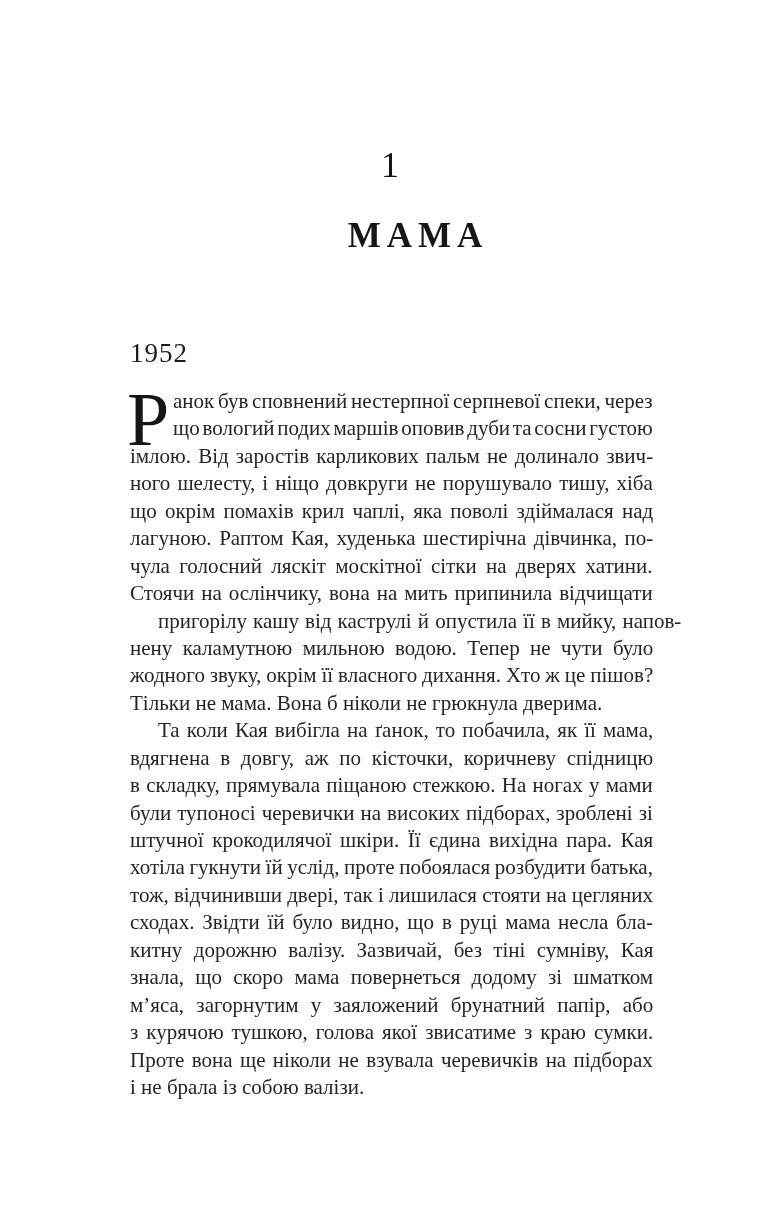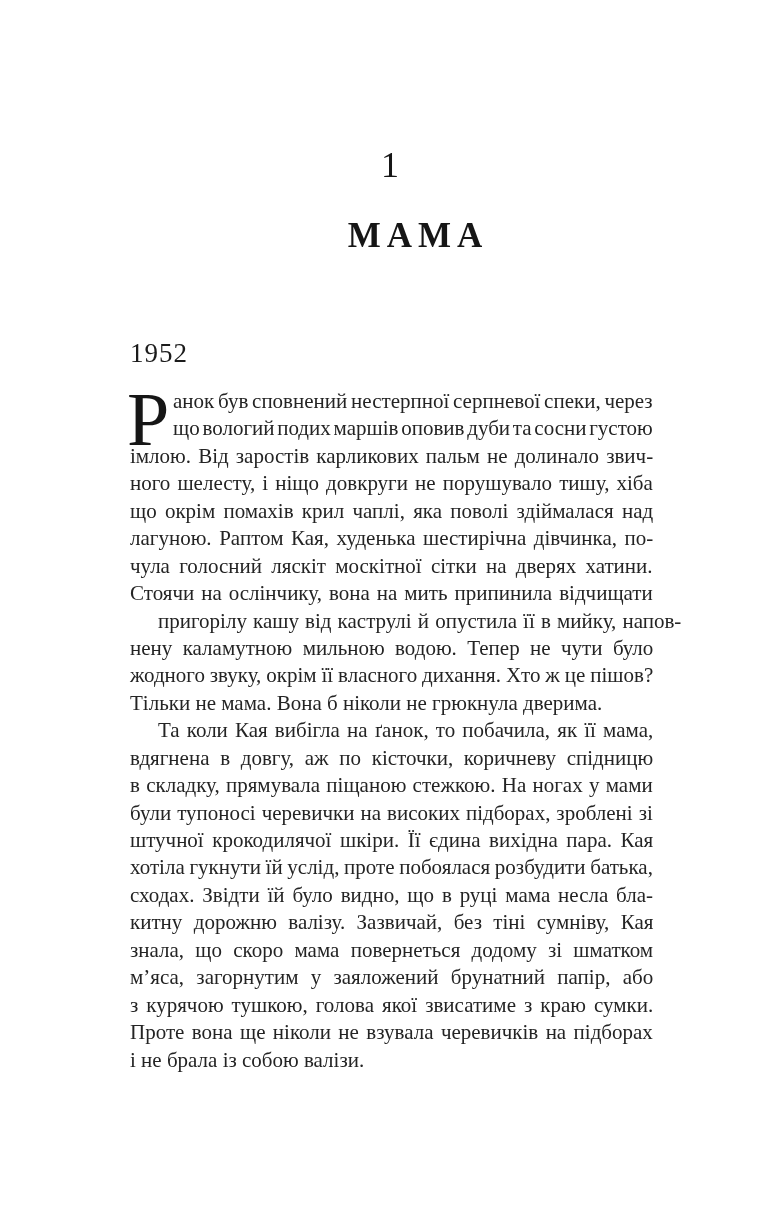--- a/index.html
+++ b/index.html
@@ -109,20 +109,21 @@
         <div class="line"><span style="word-spacing: -0.333333px;">жодного звуку, окрім її власного дихання. Хто ж це пішов?</span></div>
         <div class="line last-line"><span>Тільки не мама. Вона б ніколи не грюкнула дверима.</span></div>
       </div>
       <div class="paragraph">
         <div class="line first-indent"><span style="word-spacing: 1.9px;">Та коли Кая вибігла на ґанок, то побачила, як її мама,</span></div>
         <div class="line"><span style="word-spacing: 5.42857px;">вдягнена в довгу, аж по кісточки, коричневу спідницю</span></div>
         <div class="line"><span style="word-spacing: 1px;">в складку, прямувала піщаною стежкою. На ногах у мами</span></div>
         <div class="line"><span style="word-spacing: 0.714286px;">були тупоносі черевички на високих підборах, зроблені зі</span></div>
         <div class="line"><span style="word-spacing: 3.28571px;">штучної крокодилячої шкіри. Її єдина вихідна пара. Кая</span></div>
         <div class="line"><span style="word-spacing: -0.571429px;">хотіла гукнути їй услід, проте побоялася розбудити батька,</span></div>
+        <div class="line"><span style="word-spacing: 0px;">тож, відчинивши двері, так і лишилася стояти на цегляних</span></div>
         <div class="line"><span style="word-spacing: 2.6px;">сходах. Звідти їй було видно, що в руці мама несла бла-</span></div>
         <div class="line"><span style="word-spacing: 6.14286px;">китну дорожню валізу. Зазвичай, без тіні сумніву, Кая</span></div>
         <div class="line"><span style="word-spacing: 6px;">знала, що скоро мама повернеться додому зі шматком</span></div>
         <div class="line"><span style="word-spacing: 7px;">м’яса, загорнутим у заяложений брунатний папір, або</span></div>
         <div class="line"><span style="word-spacing: 2.75px;">з курячою тушкою, голова якої звисатиме з краю сумки.</span></div>
         <div class="line"><span style="word-spacing: 2.125px;">Проте вона ще ніколи не взувала черевичків на підборах</span></div>
         <div class="line last-line"><span>і не брала із собою валізи.</span></div>
       </div>
     </div>
 </div>

